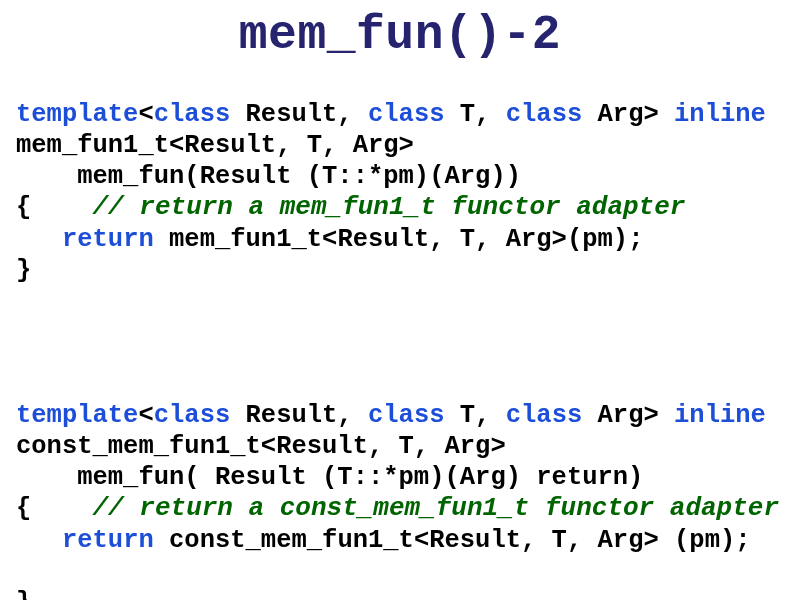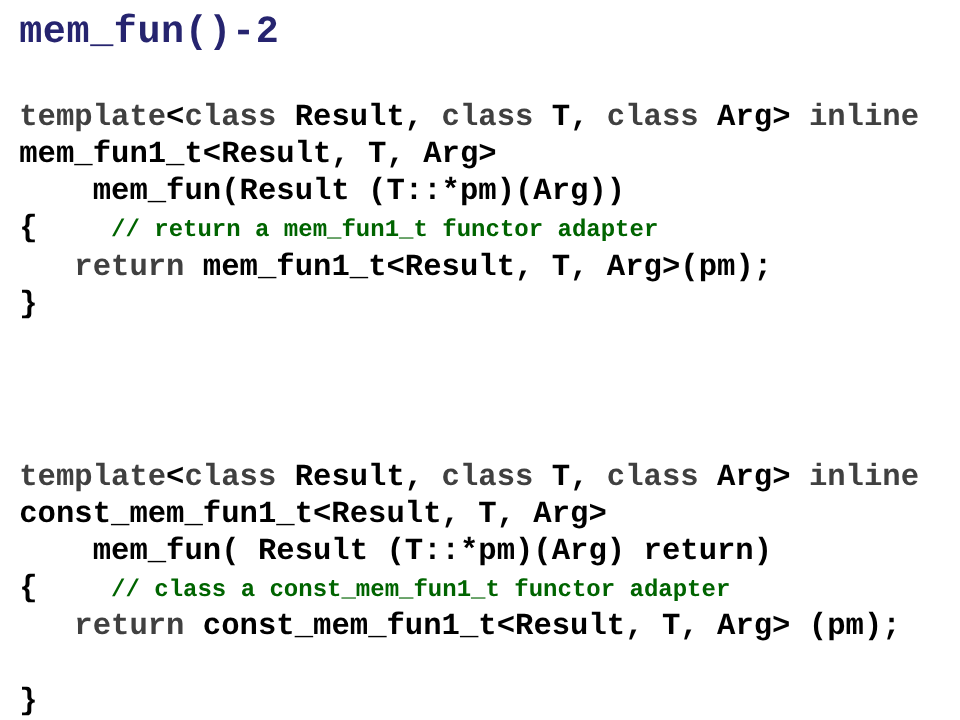--- a/index.html
+++ b/index.html
@@ -11,36 +11,37 @@
     font-family: "Courier New", Courier, monospace;
     overflow: hidden;
   }
   .slide {
     box-sizing: border-box;
     width: 800px;
     height: 600px;
     padding: 4px 16px 0 16px;
   }
   .title {
+    text-align: center;
     font-weight: bold;
-    font-size: 32px;
+    font-size: 48px;
     color: #26246f;
     margin: 4px 0 6px 0;
     letter-spacing: 0.5px;
   }
   .code {
     font-size: 25.5px;
     line-height: 1.22;
     color: #26246f;
     white-space: pre;
     font-weight: bold;
   }
-  .kw   { color: #404040; }
+  .kw   { color: #1d4ed8; }
   .plain{ color: #000000; }
-  .cmt  { color: #006400; font-size: 20px; }
+  .cmt  { color: #006400; font-size: 26px; font-style: italic; }
   .blank { display: block; height: 1em; }
 </style>
 </head>
 <body>
 
 <div class="slide">
 
   <div class="title">mem_fun()-2</div>
 
   <div class="code">
@@ -48,18 +49,18 @@
 <span class="plain">mem_fun1_t&lt;Result, T, Arg&gt;</span>
 <span class="plain">    mem_fun(Result (T::*pm)(Arg))</span>
 <span class="plain">{    </span><span class="cmt">// return a mem_fun1_t functor adapter</span>
 <span class="plain">   </span><span class="kw">return</span><span class="plain"> mem_fun1_t&lt;Result, T, Arg&gt;(pm);</span>
 <span class="plain">}</span>
 <span class="blank"></span>
 <span class="blank"></span>
 <span class="kw">template</span><span class="plain">&lt;</span><span class="kw">class</span><span class="plain"> Result, </span><span class="kw">class</span><span class="plain"> T, </span><span class="kw">class</span><span class="plain"> Arg&gt; </span><span class="kw">inline</span>
 <span class="plain">const_mem_fun1_t&lt;Result, T, Arg&gt;</span>
 <span class="plain">    mem_fun( Result (T::*pm)(Arg) return)</span>
-<span class="plain">{    </span><span class="cmt">// class a const_mem_fun1_t functor adapter</span>
+<span class="plain">{    </span><span class="cmt">// return a const_mem_fun1_t functor adapter</span>
 <span class="plain">   </span><span class="kw">return</span><span class="plain"> const_mem_fun1_t&lt;Result, T, Arg&gt; (pm);</span>
 
 <span class="plain">}</span></div>
 
 </div>
 
 </body></html>

